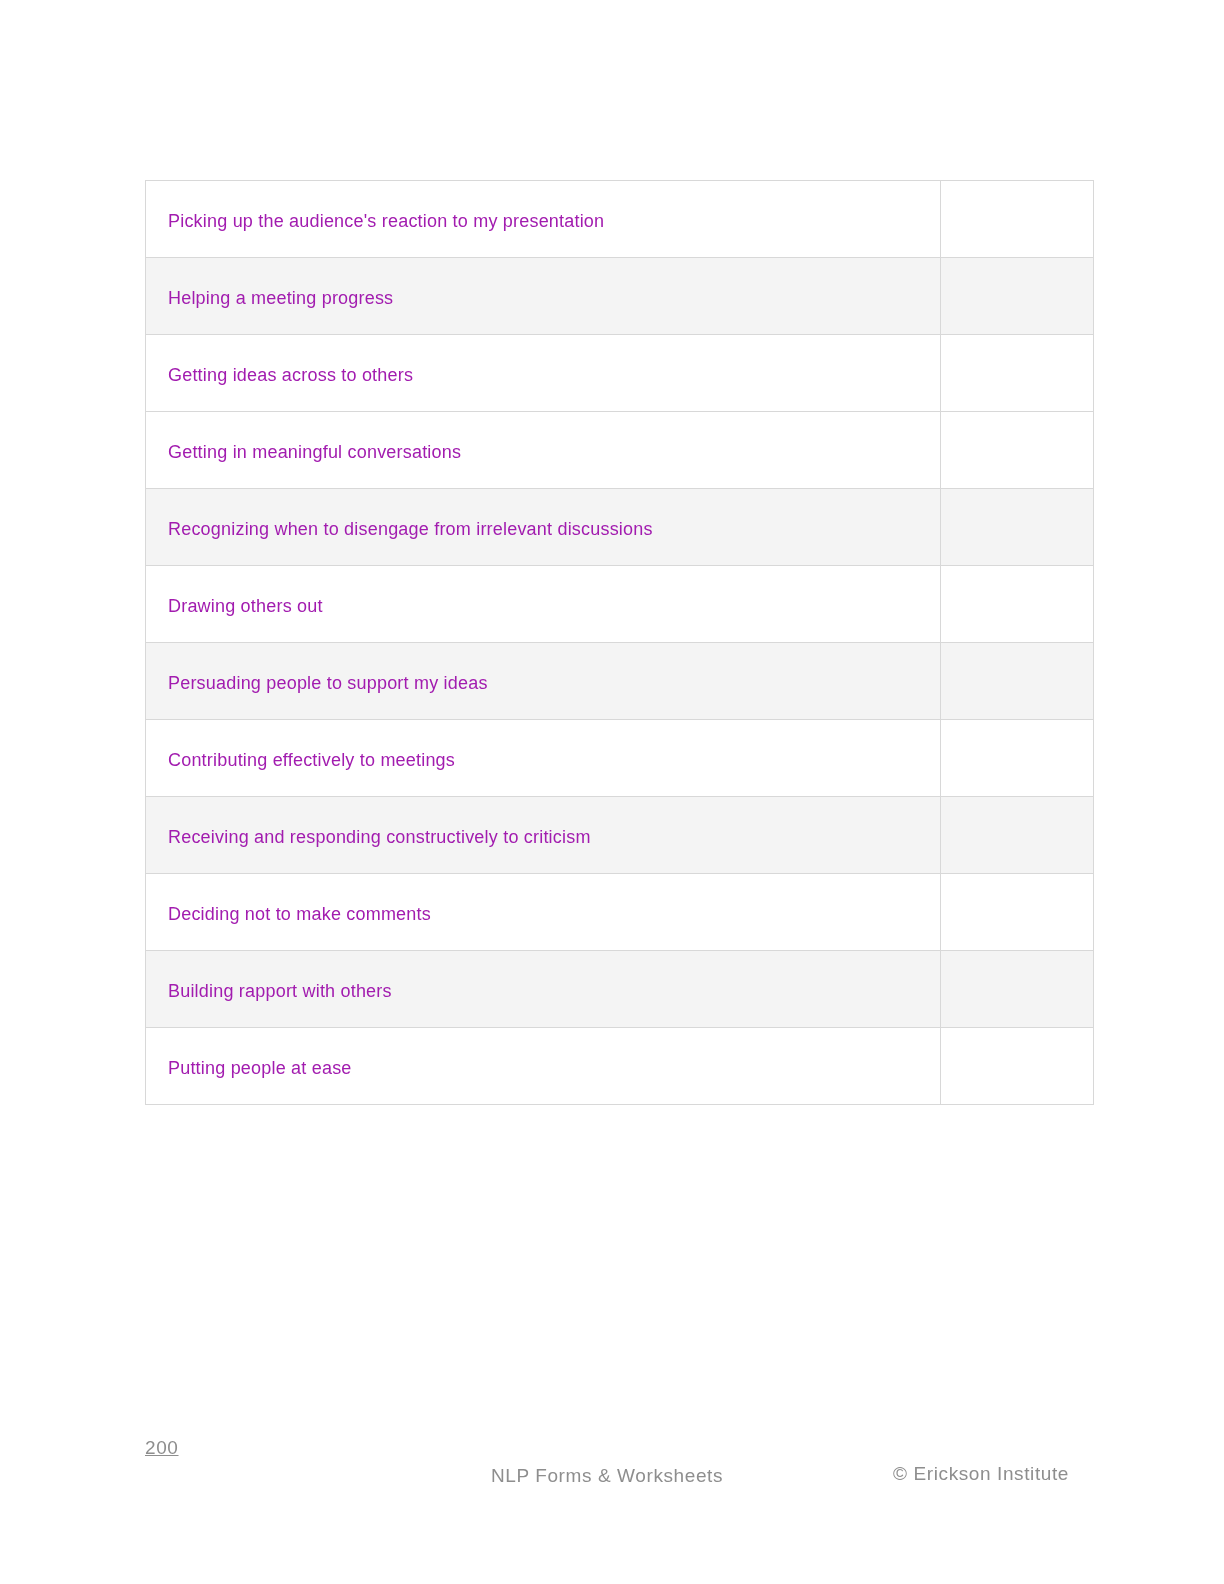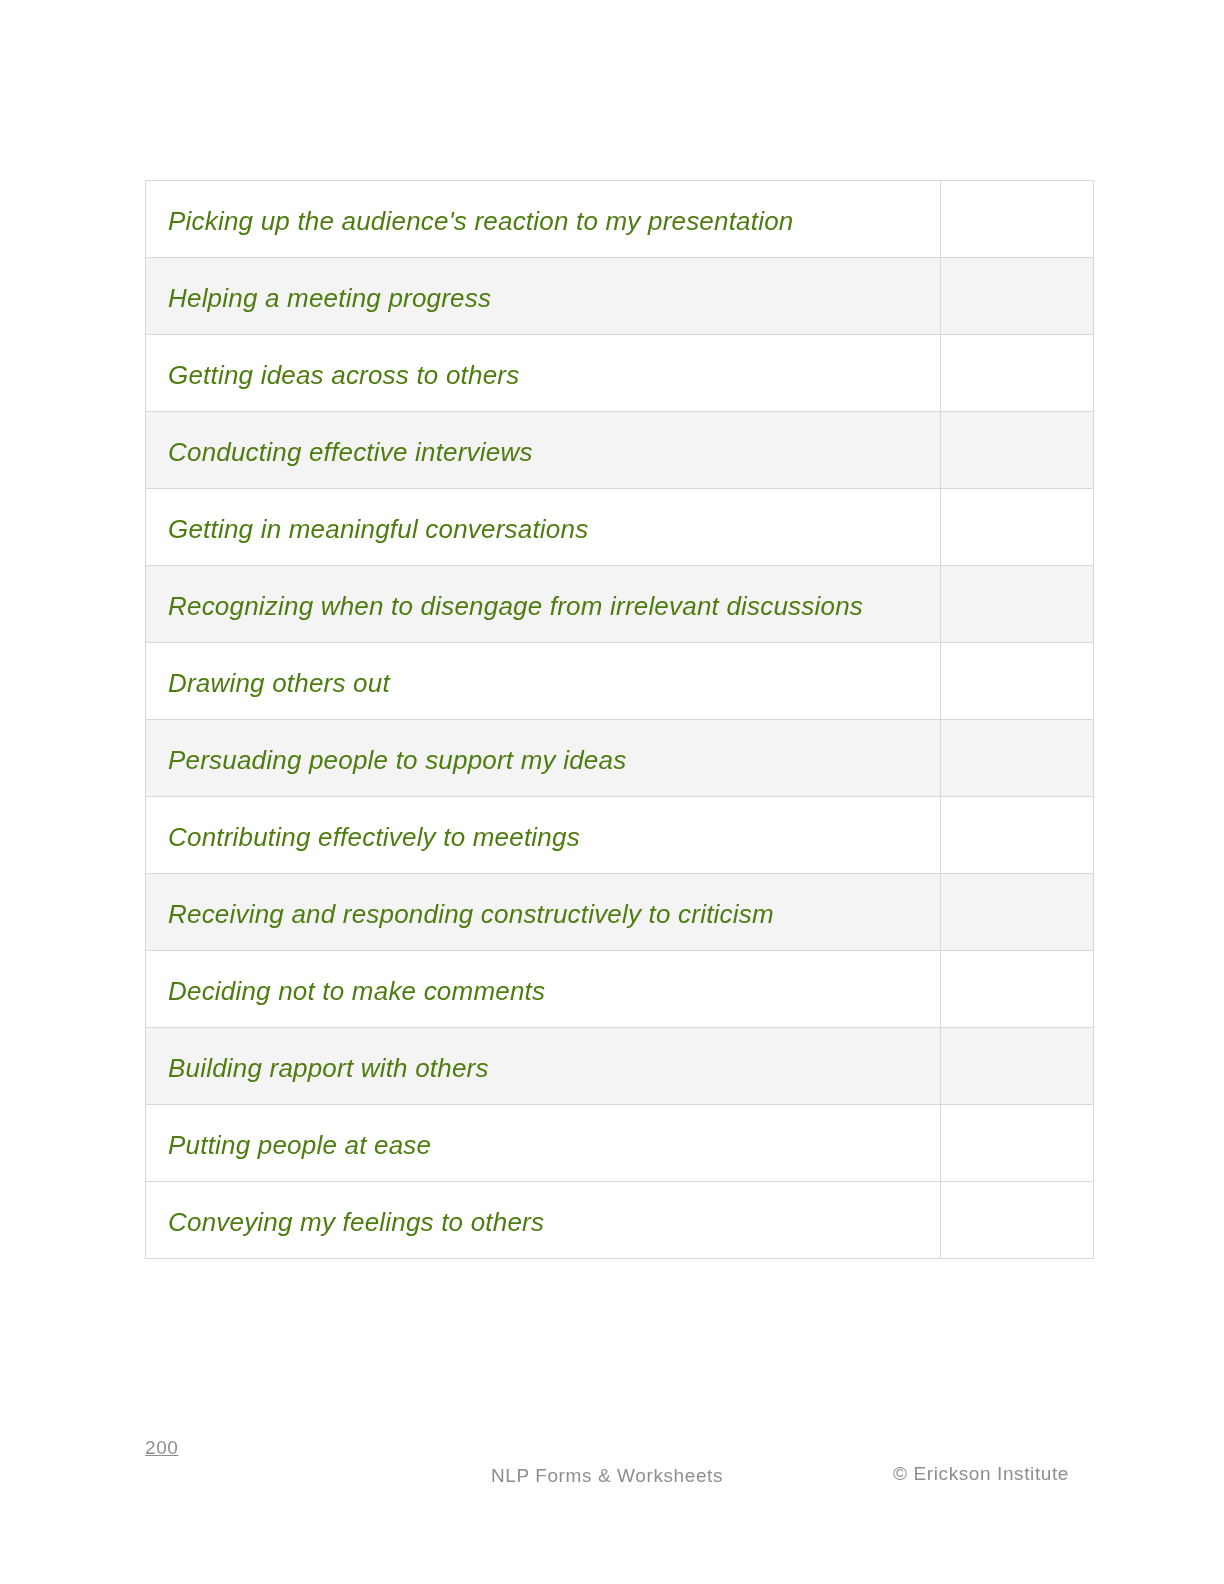--- a/index.html
+++ b/index.html
@@ -52,24 +52,23 @@
   .assessment-table td.rating-cell {
     width: 152px;  
     padding: 0;
   }
 
   .assessment-table tr.shaded td {
     background-color: #f4f4f4;
   }
 
   .statement-text {
-    font-style: italic;
-    font-size: 26px;
+    font-size: 18px;
     line-height: 26px;
-    color: #4d7c0f;
+    color: #a21caf;
     letter-spacing: 0.2px;
     display: block;
     position: relative;
     top: 2px;
   }
 
   
   .page-footer {
     position: absolute;
     left: 145px;
@@ -126,26 +125,20 @@
             <span class="statement-text">Helping a meeting progress</span>
           </td>
         <td class="rating-cell"></td>
       </tr>
       <tr>
         <td class="statement-cell">
             <span class="statement-text">Getting ideas across to others</span>
           </td>
         <td class="rating-cell"></td>
       </tr>
-      <tr class="shaded">
-        <td class="statement-cell">
-            <span class="statement-text">Conducting effective interviews</span>
-          </td>
-        <td class="rating-cell"></td>
-      </tr>
       <tr>
         <td class="statement-cell">
             <span class="statement-text">Getting in meaningful conversations</span>
           </td>
         <td class="rating-cell"></td>
       </tr>
       <tr class="shaded">
         <td class="statement-cell">
             <span class="statement-text">Recognizing when to disengage from irrelevant discussions</span>
           </td>
@@ -183,26 +176,20 @@
       </tr>
       <tr class="shaded">
         <td class="statement-cell">
             <span class="statement-text">Building rapport with others</span>
           </td>
         <td class="rating-cell"></td>
       </tr>
       <tr>
         <td class="statement-cell">
             <span class="statement-text">Putting people at ease</span>
-          </td>
-        <td class="rating-cell"></td>
-      </tr>
-      <tr>
-        <td class="statement-cell">
-            <span class="statement-text">Conveying my feelings to others</span>
           </td>
         <td class="rating-cell"></td>
       </tr>
     </tbody>
   </table>
 
   <div class="page-footer">
     <span class="footer-page-number">200</span>
     <span class="footer-title">NLP Forms &amp; Worksheets</span>
     <span class="footer-copyright">© Erickson Institute</span>

